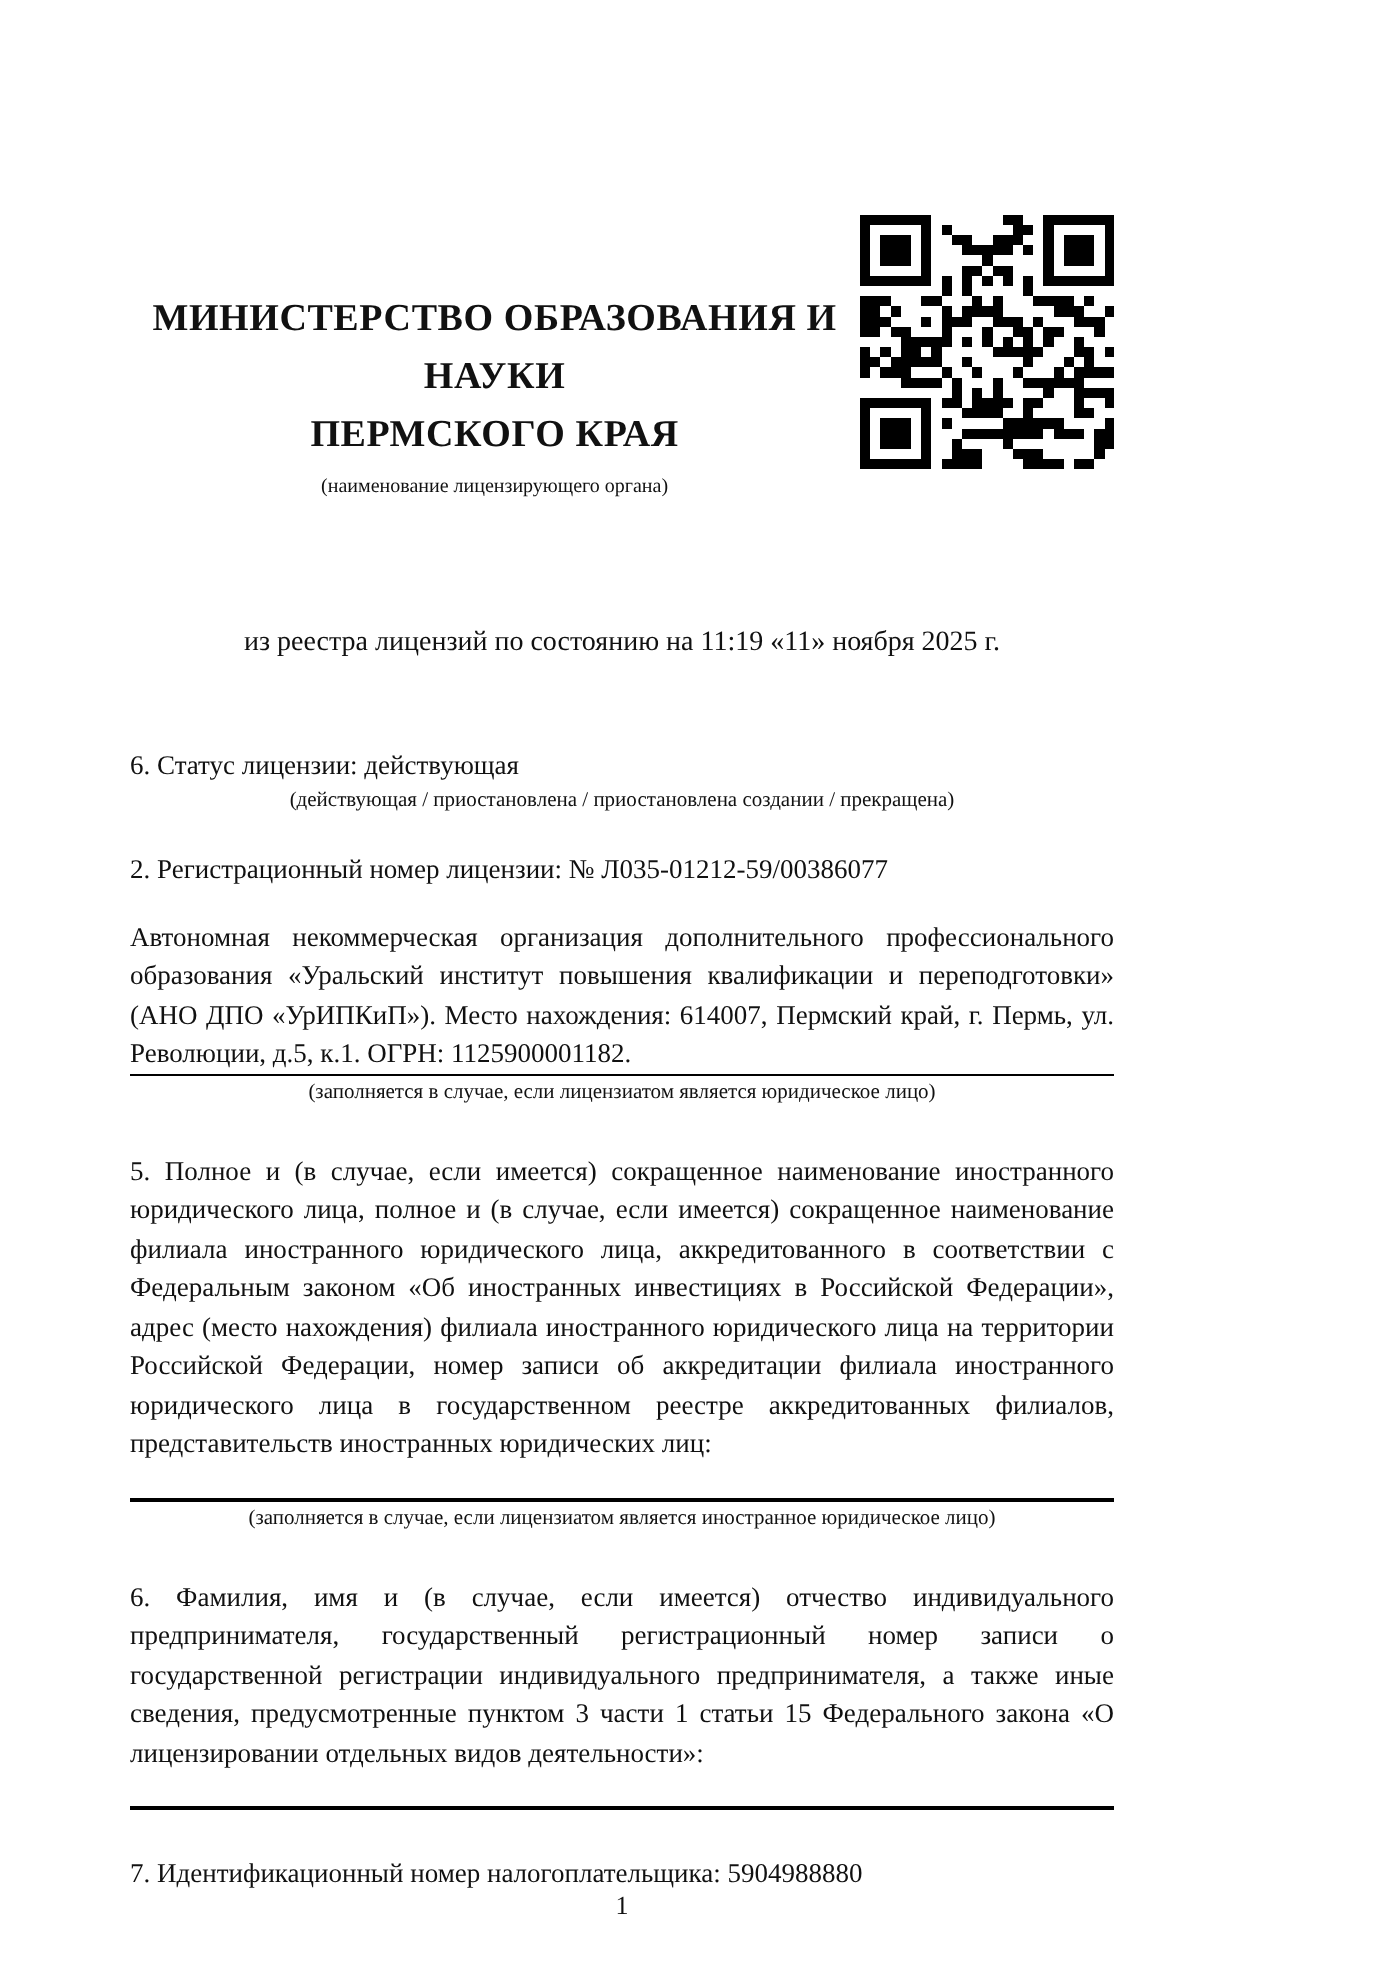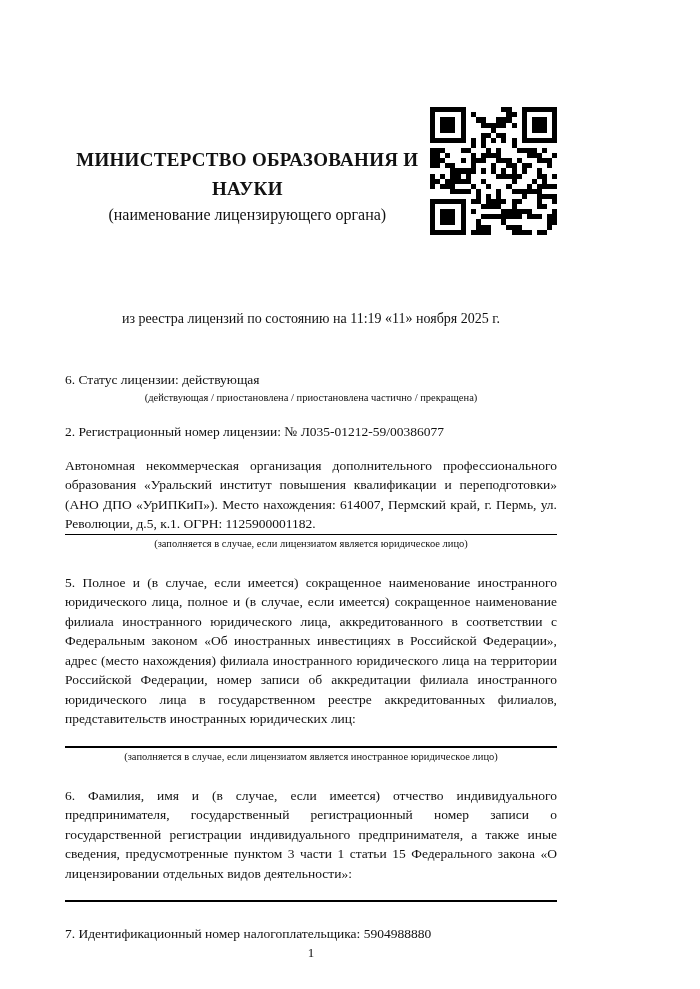--- a/index.html
+++ b/index.html
@@ -11,21 +11,21 @@
     font-family:"Liberation Serif","DejaVu Serif",serif;
     box-sizing:border-box;
     padding:78px 35px 0 65px;
     overflow:hidden;
     margin-top:17px;
   }
   
   .header-row{display:flex;align-items:flex-start;}
   .ministry{width:435px;text-align:center;padding-top:50px;}
   .ministry-name{font-weight:bold;font-size:19px;line-height:29px;letter-spacing:.3px;}
-  .ministry-caption{font-size:16px;line-height:13px;margin-top:5px;}
+  .ministry-caption{font-size:10px;line-height:13px;margin-top:5px;}
   .qr{width:152px;height:152px;margin-left:auto;}
   .qr svg{width:100%;height:100%;display:block;}
   
   .doc-title{text-align:center;font-size:14px;line-height:19.5px;margin-top:62px;}
   
   .body{margin-top:41px;font-size:13.5px;line-height:19.5px;}
   p{margin:0;}
   .just{text-align:justify;}
   .caption{font-size:10.5px;line-height:14px;text-align:center;padding-top:2px;}
   .rule{border-top:1.5px solid #000;}
@@ -38,20 +38,21 @@
 </style>
 </head>
 <body>
 
 <div class="page">
 
   <div class="header-row">
     <div class="ministry">
       <div class="ministry-name">
         <div>МИНИСТЕРСТВО ОБРАЗОВАНИЯ И НАУКИ</div>
+        <div>ПЕРМСКОГО КРАЯ</div>
       </div>
       <div class="ministry-caption">(наименование лицензирующего органа)</div>
     </div>
     <div class="qr" id="qr">
         <svg xmlns="http://www.w3.org/2000/svg" viewBox="0 0 25 25" shape-rendering="crispEdges">
           <rect x="0" y="0" width="1" height="1" fill="#000000"></rect>
           <rect x="1" y="0" width="1" height="1" fill="#000000"></rect>
           <rect x="2" y="0" width="1" height="1" fill="#000000"></rect>
           <rect x="3" y="0" width="1" height="1" fill="#000000"></rect>
           <rect x="4" y="0" width="1" height="1" fill="#000000"></rect>
@@ -358,21 +359,21 @@
   </div>
 
   <div class="doc-title">
     <div>из реестра лицензий по состоянию на 11:19 «11» ноября 2025 г.</div>
   </div>
 
   <div class="body">
 
     <div class="sec-gap">
       <p>6. Статус лицензии: действующая</p>
-      <div class="caption">(действующая / приостановлена / приостановлена частично / прекращена)</div>
+      <div class="caption">(действующая / приостановлена / приостановлена создании / прекращена)</div>
     </div>
 
     <div class="sec">
       <p>2. Регистрационный номер лицензии: № Л035-01212-59/00386077</p>
     </div>
 
 
     <div class="sec-rule">
       <p class="just">Автономная некоммерческая организация дополнительного профессионального образования «Уральский институт повышения квалификации и переподготовки» (АНО ДПО «УрИПКиП»). Место нахождения: 614007, Пермский край, г. Пермь, ул. Революции, д.5, к.1. ОГРН: 1125900001182.</p>
       <div class="rule"></div>

